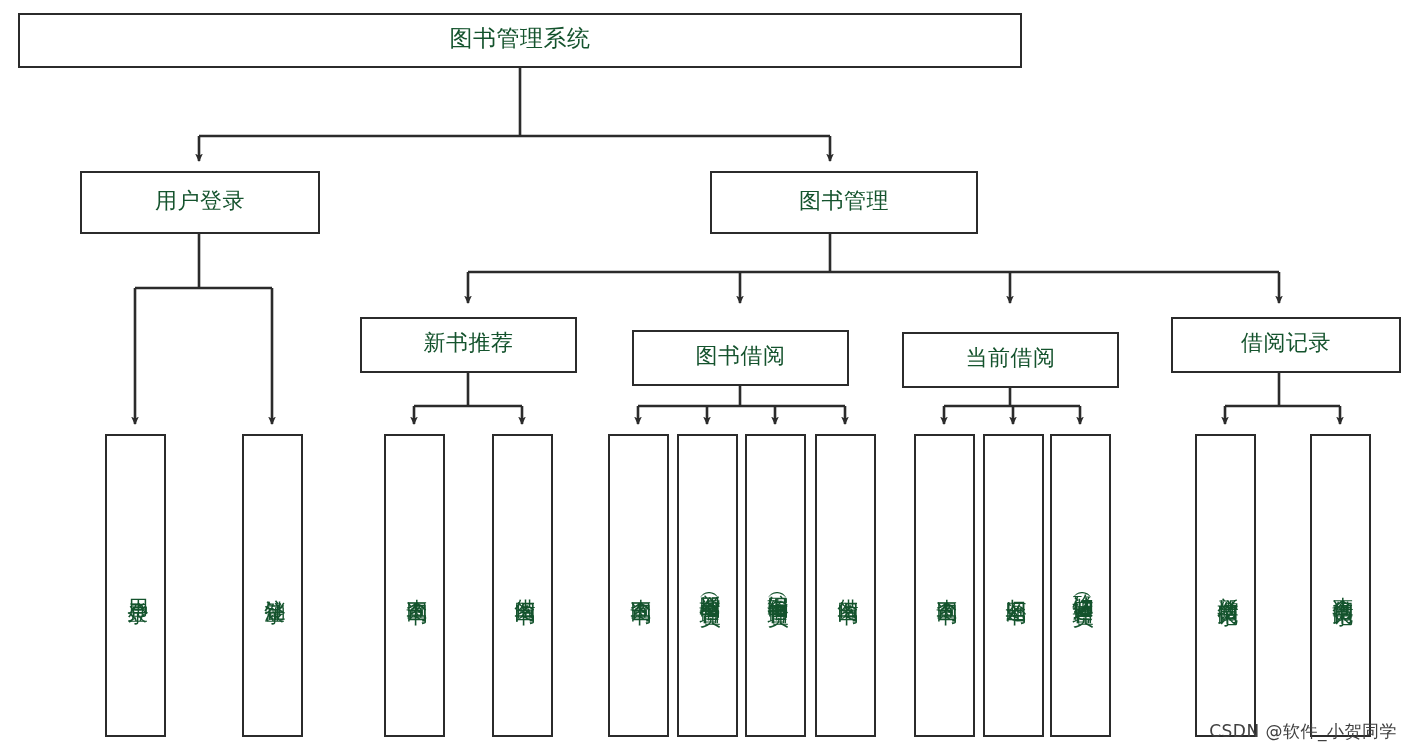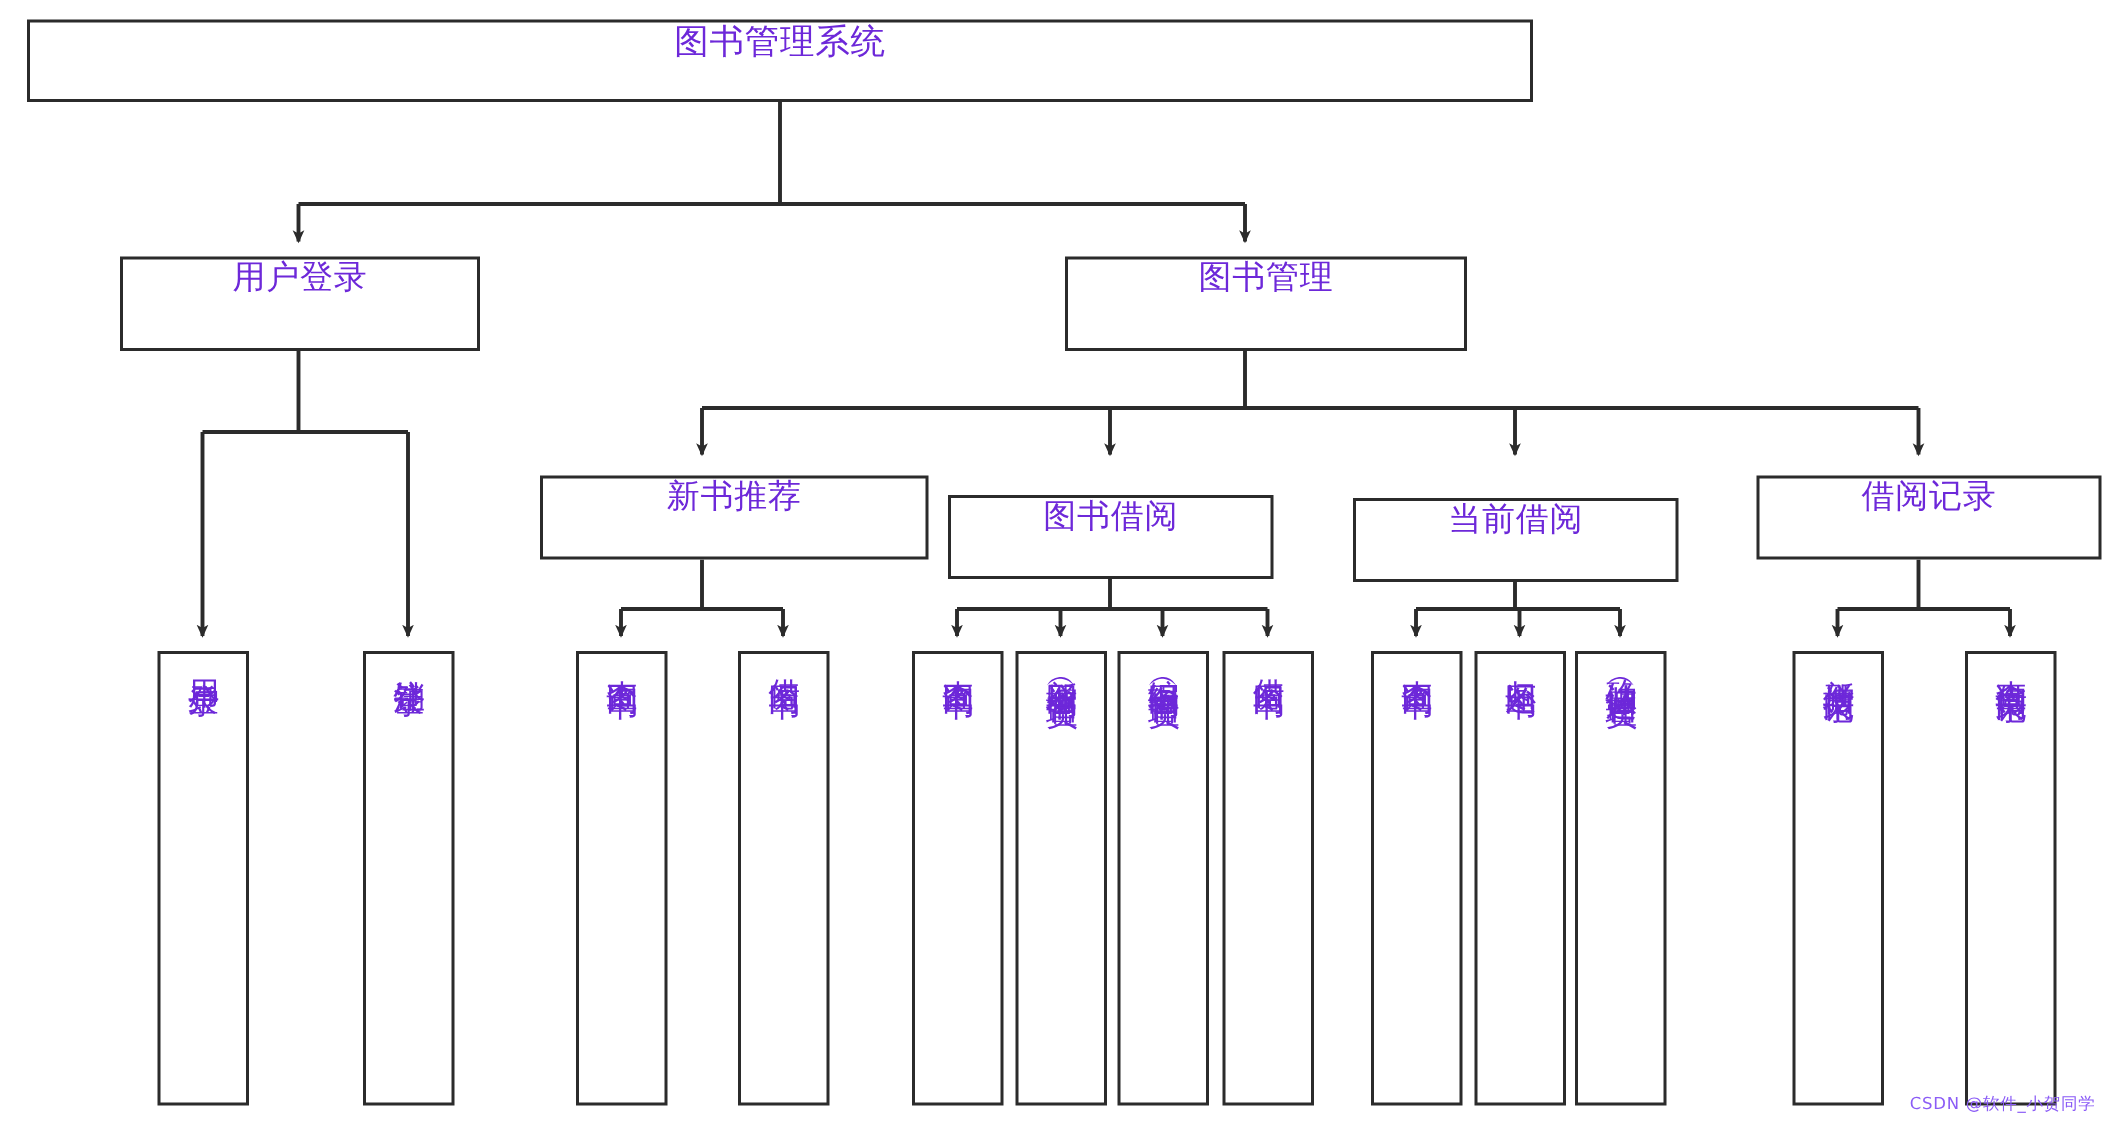--- a/index.html
+++ b/index.html
@@ -23,23 +23,24 @@
     top: 0;
     width: 1405px;
     height: 747px;
   }
   .node {
     position: absolute;
     box-sizing: border-box;
     border: 2.5px solid #2b2b2b;
     background: #ffffff;
     display: flex;
-    align-items: flex-start;
+    align-items: center;
     justify-content: center;
-    color: #6d28d9;
+    color: #14532d;
+    font-family: Liberation Mono, monospace;
   }
   .node.root {
     font-size: 23px;
   }
   .node.level2 {
     font-size: 22px;
   }
   .node.level3 {
     font-size: 22px;
   }
@@ -56,22 +57,22 @@
     text-orientation: upright;
     line-height: 1.18;
     letter-spacing: 2px;
     white-space: nowrap;
     text-align: center;
   }
   #watermark {
     position: absolute;
     right: 8px;
     bottom: 4px;
-    font-size: 11px;
-    color: #8b5cf6;
+    font-size: 17px;
+    color: #404040;
     letter-spacing: 0.5px;
     white-space: nowrap;
     pointer-events: none;
   }
 </style>
 </head>
 <body>
 
 <div id="canvas">
 
@@ -129,21 +130,21 @@
     <span class="label-h">图书管理系统</span>
   </div>
 
   <div class="node level2" style="left:80px; top:171px; width:240px; height:63px;">
     <span class="label-h">用户登录</span>
   </div>
   <div class="node level2" style="left:710px; top:171px; width:268px; height:63px;">
     <span class="label-h">图书管理</span>
   </div>
 
-  <div class="node level3" style="left:360px; top:317px; width:259px; height:56px;">
+  <div class="node level3" style="left:360px; top:317px; width:217px; height:56px;">
     <span class="label-h">新书推荐</span>
   </div>
   <div class="node level3" style="left:632px; top:330px; width:217px; height:56px;">
     <span class="label-h">图书借阅</span>
   </div>
   <div class="node level3" style="left:902px; top:317px; width:217px; height:56px;margin-top:15px;">
     <span class="label-h">当前借阅</span>
   </div>
   <div class="node level3" style="left:1171px; top:317px; width:230px; height:56px;">
     <span class="label-h">借阅记录</span>

